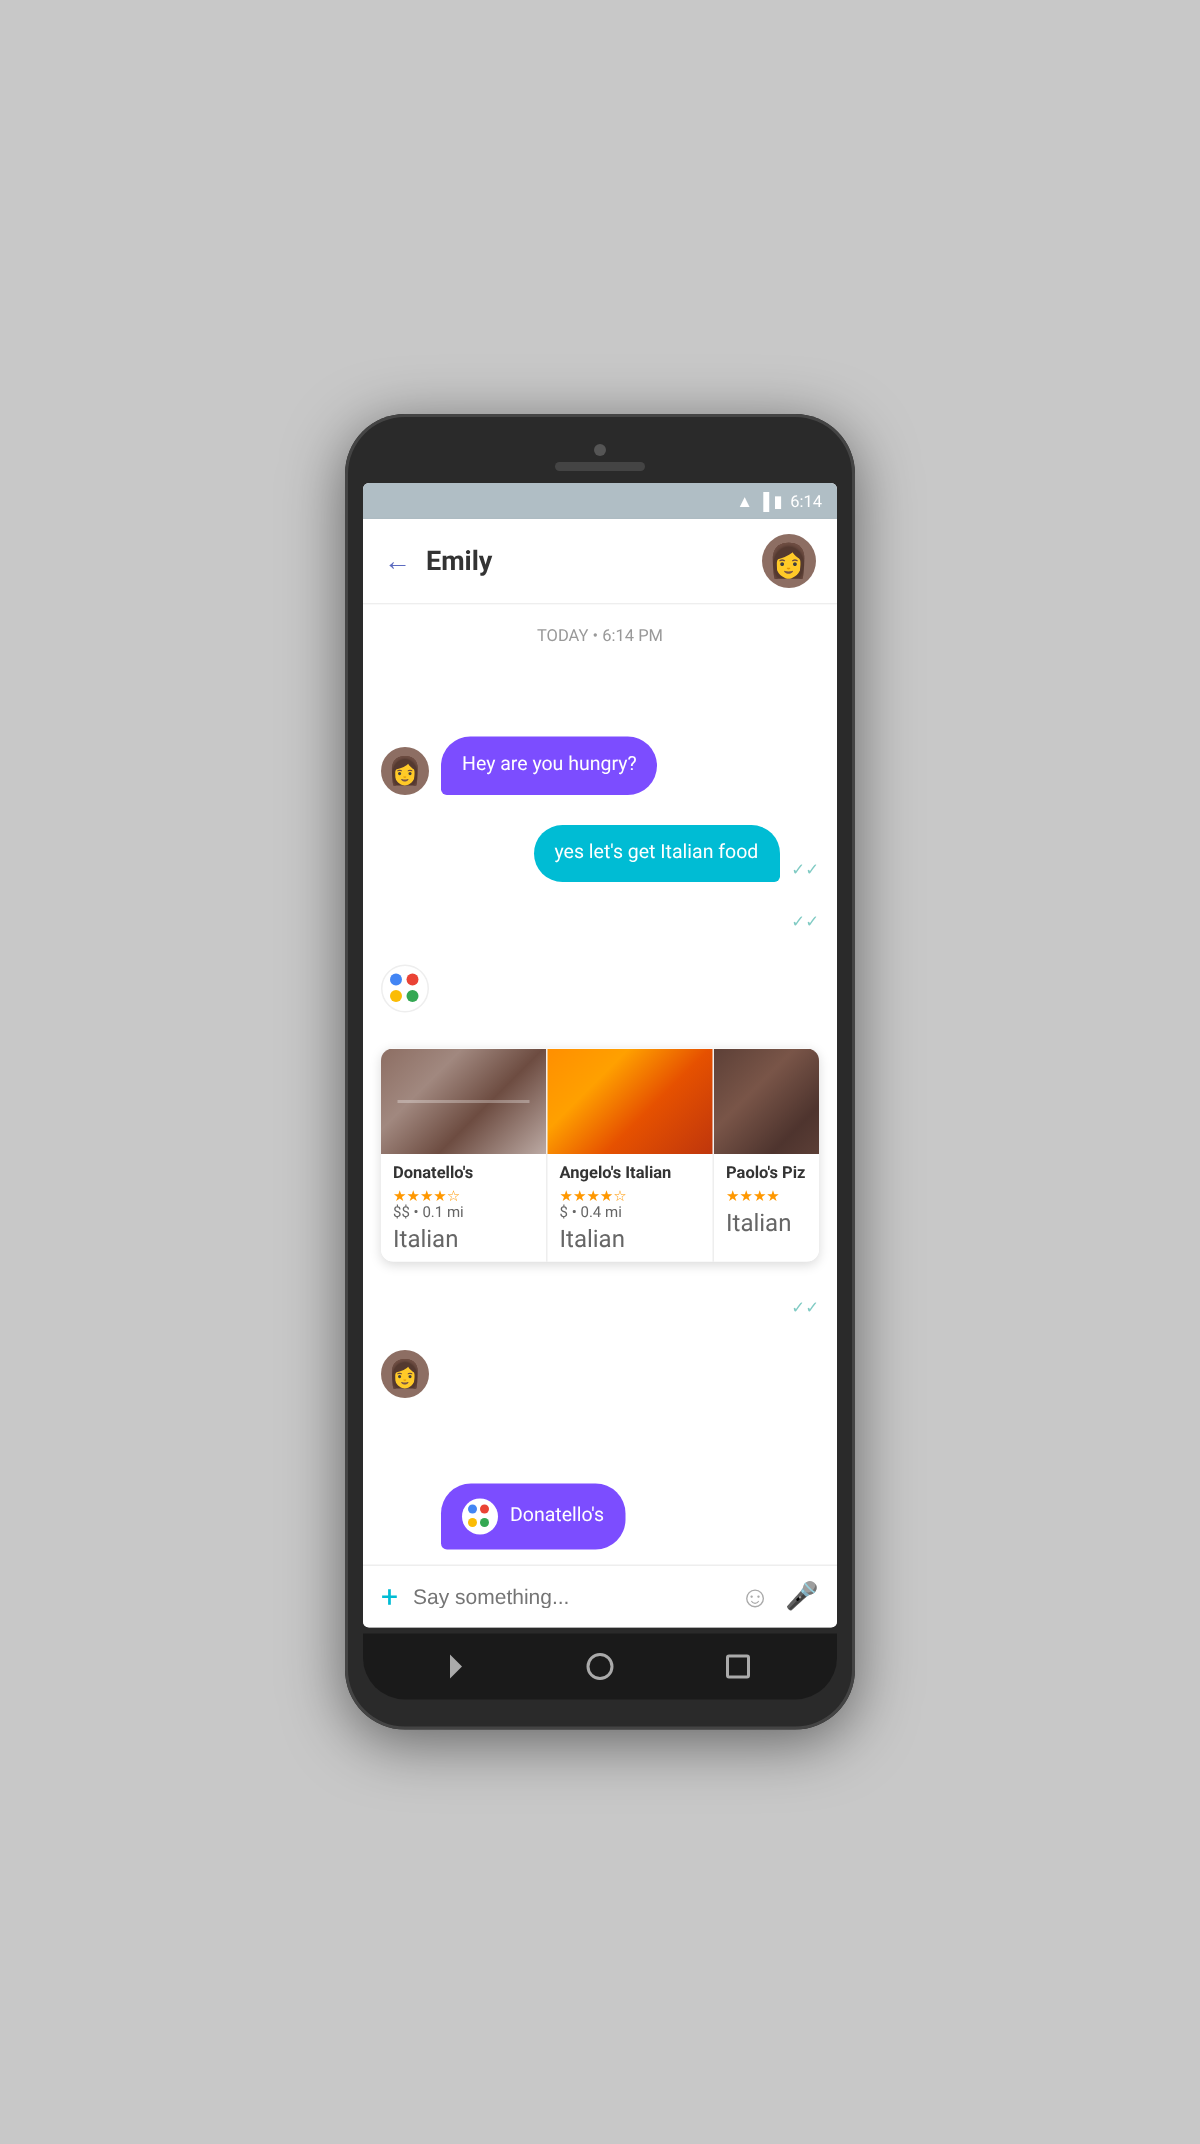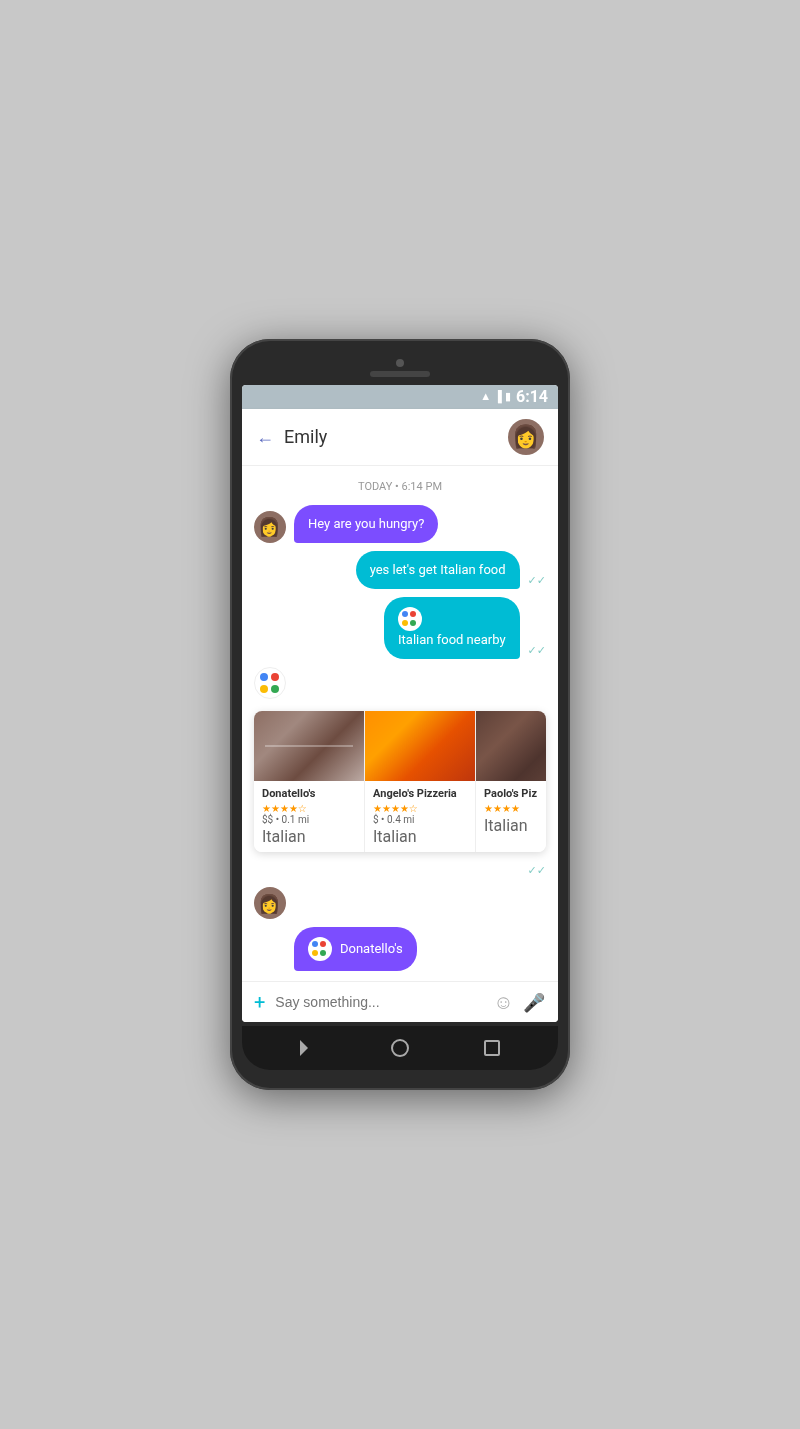--- a/index.html
+++ b/index.html
@@ -85,43 +85,43 @@
       font-size: 11px;
     }
 
     .battery-icon {
       color: white;
       font-size: 11px;
     }
 
     .time {
       color: white;
-      font-size: 16px;
-      font-weight: bold;
+      font-size: 11px;
+      font-weight: normal;
     }
 
     .chat-header {
       background: #fff;
       padding: 10px 14px;
       display: flex;
       align-items: center;
       border-bottom: 1px solid #eee;
       box-shadow: 0 1px 3px rgba(0,0,0,0.1);
     }
 
     .back-arrow {
       font-size: 18px;
       color: #5c6bc0;
       margin-right: 10px;
       cursor: pointer;
     }
 
     .header-name {
       font-size: 18px;
-      font-weight: normal;
+      font-weight: bold;
       color: #333;
       flex: 1;
     }
 
     .header-avatar {
       width: 36px;
       height: 36px;
       border-radius: 50%;
       background: #8d6e63;
       overflow: hidden;
@@ -134,21 +134,21 @@
       font-size: 22px;
     }
 
     .chat-messages {
       flex: 1;
       overflow-y: auto;
       padding: 10px 12px;
       background: #fff;
       display: flex;
       flex-direction: column;
-      gap: 8px;
+      gap: 20px;
     }
 
     .date-separator {
       text-align: center;
       color: #999;
       font-size: 11px;
       margin: 4px 0;
     }
 
     .message-row {
@@ -183,20 +183,21 @@
       font-size: 13px;
       max-width: 200px;
       line-height: 1.4;
       position: relative;
     }
 
     .bubble.received-bubble {
       background: #7c4dff;
       color: #fff;
       border-bottom-left-radius: 4px;
+      margin-top: 37px;
     }
 
     .bubble.sent-bubble {
       background: #00bcd4;
       color: #fff;
       border-bottom-right-radius: 4px;
     }
 
     .google-dots {
       display: flex;
@@ -443,31 +444,20 @@
         <div class="sent-with-check">
           <div class="bubble sent-bubble">
             <span>yes let's get Italian food</span>
           </div>
           <span class="check-mark">✓✓</span>
         </div>
       </div>
 
       <div class="message-row sent">
         <div class="sent-with-check">
-          <div class="bubble sent-bubble">
-            <div class="google-assistant-logo">
-              <div class="google-dots">
-                <div class="dot dot-blue"></div>
-                <div class="dot dot-red"></div>
-                <div class="dot dot-yellow"></div>
-                <div class="dot dot-green"></div>
-              </div>
-            </div>
-            <span>Italian food nearby</span>
-          </div>
           <span class="check-mark">✓✓</span>
         </div>
       </div>
 
       <div class="message-row received">
         <div class="small-avatar" style="background: white; border: 1px solid #eee;">
           <div class="google-dots" style="width:20px;height:20px;gap:3px;">
             <div class="dot dot-blue" style="width:8px;height:8px;"></div>
             <div class="dot dot-red" style="width:8px;height:8px;"></div>
             <div class="dot dot-yellow" style="width:8px;height:8px;"></div>
@@ -491,21 +481,21 @@
                 <span> • </span>
                 <span>0.1 mi</span>
               </div>
               <div class="restaurant-cuisine">Italian</div>
             </div>
           </div>
 
           <div class="restaurant-item">
             <div class="restaurant-img rest-img-2"></div>
             <div class="restaurant-info">
-              <div class="restaurant-name">Angelo's Pizzeria</div>
+              <div class="restaurant-name">Angelo's Italian</div>
               <div class="restaurant-stars">
                 <span>★★★★☆</span>
               </div>
               <div class="restaurant-details">
                 <span>$</span>
                 <span> • </span>
                 <span>0.4 mi</span>
               </div>
               <div class="restaurant-cuisine">Italian</div>
             </div>

